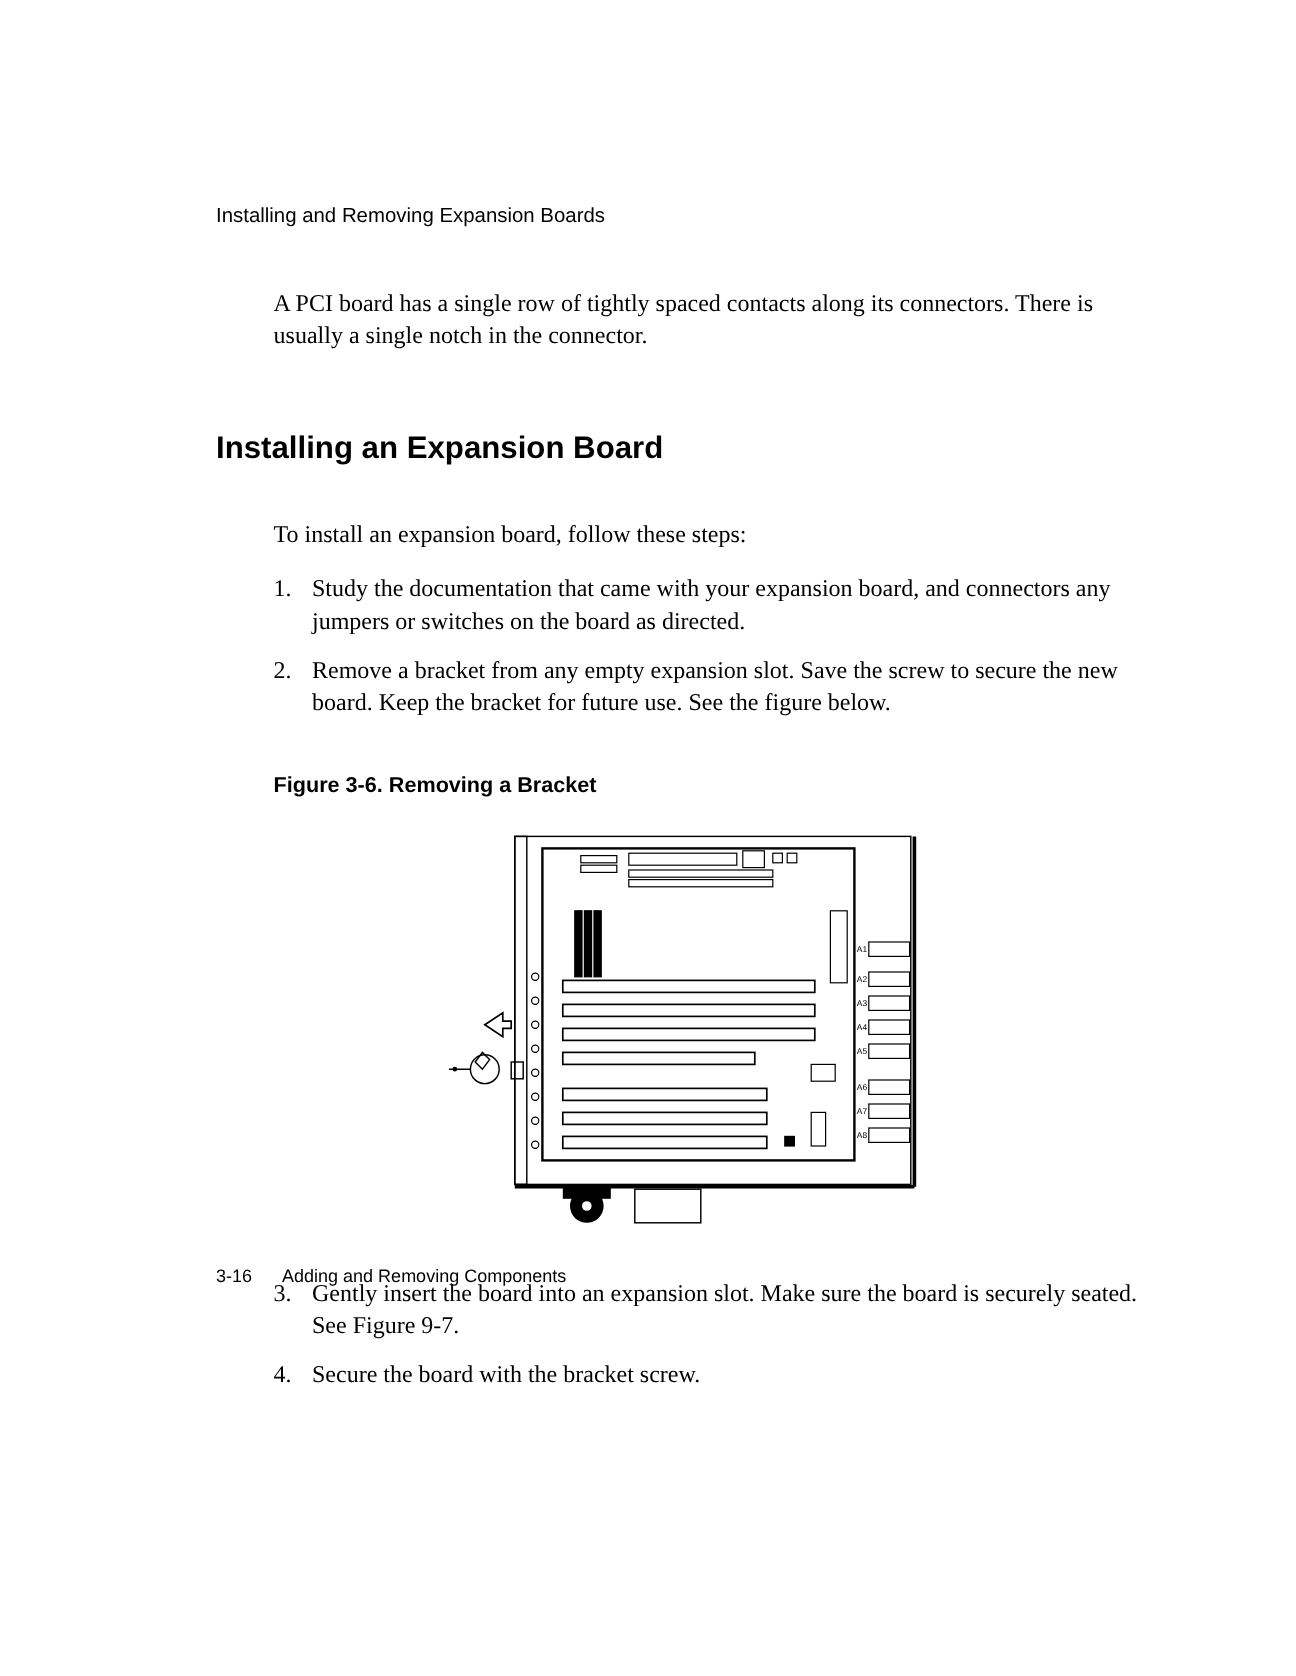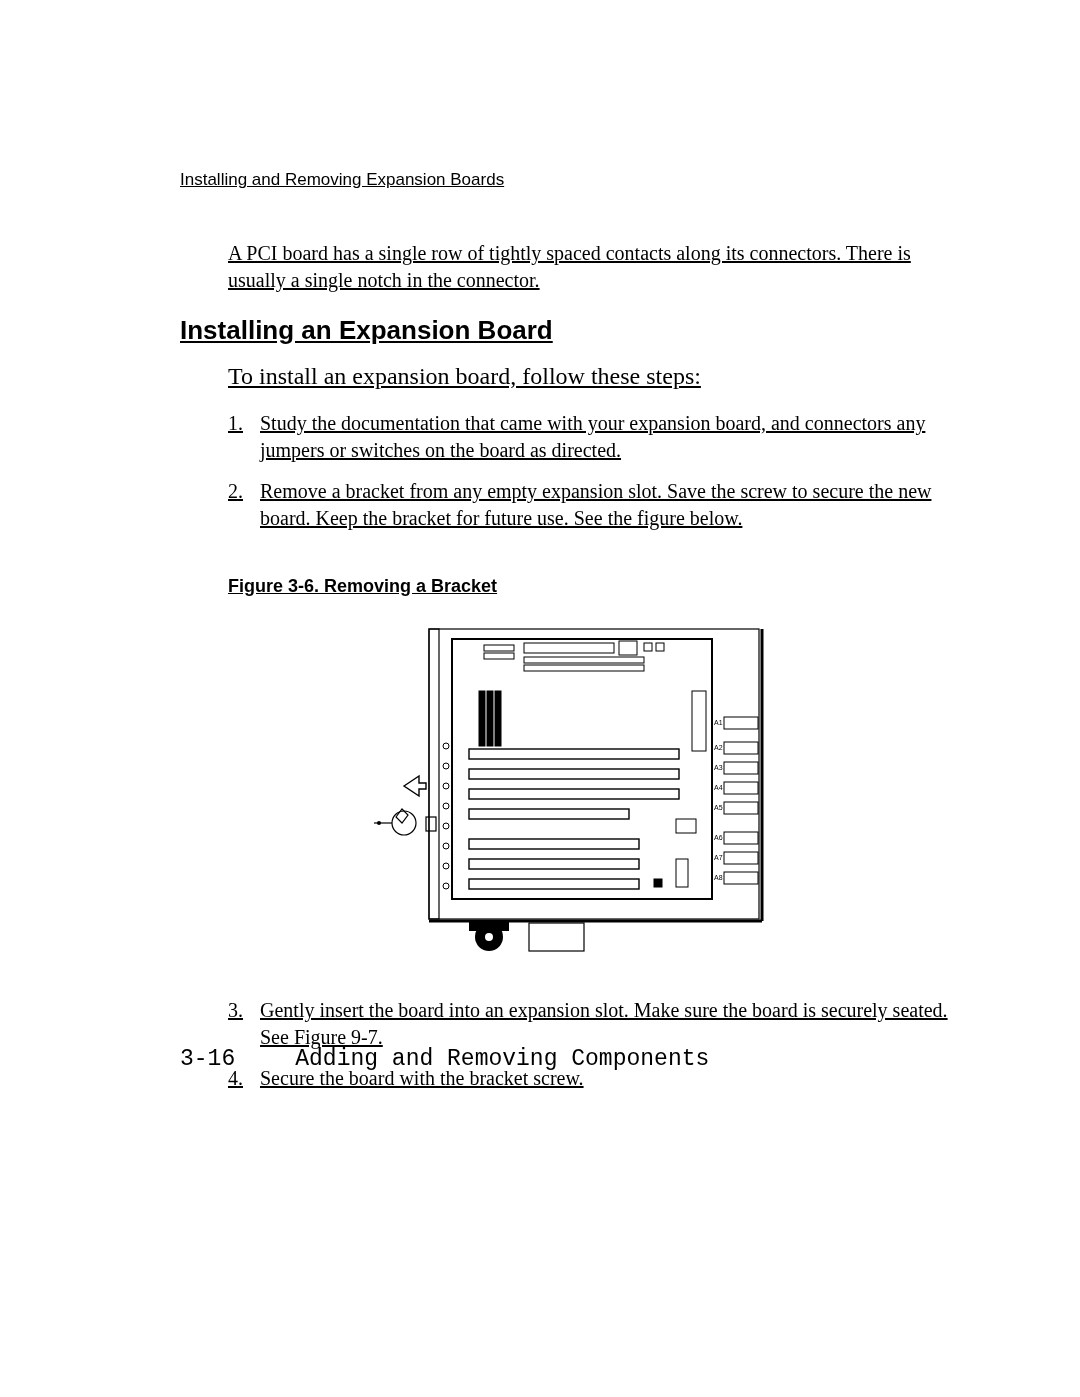--- a/index.html
+++ b/index.html
@@ -6,42 +6,41 @@
     body {
       width: 1080px;
       height: 1397px;
       background: #fff;
       font-family: Georgia, 'Times New Roman', serif;
       color: #000;
       position: relative;
     }
     .page {
       padding: 170px 112px 0 180px;
-      text-decoration: underline;
     }
     .running-head {
       font-family: Arial, Helvetica, sans-serif;
       font-size: 17px;
       color: #000;
       margin-bottom: 50px;
     }
     .intro {
       font-size: 20px;
       line-height: 1.35;
       padding-left: 48px;
-      margin-bottom: 21px;
+      margin-bottom: 64px;
     }
     h2.section {
       font-family: Arial, Helvetica, sans-serif;
       font-weight: 700;
       font-size: 26px;
-      margin-bottom: 17px;
+      margin-bottom: 46px;
     }
     .lede {
-      font-size: 24px;
+      font-size: 20px;
       padding-left: 48px;
       margin-bottom: 20px;
     }
     ol.steps {
       list-style: none;
       padding-left: 48px;
       margin-bottom: 28px;
     }
     ol.steps li {
       font-size: 20px;
@@ -68,24 +67,24 @@
       width: 100%;
       display: flex;
       justify-content: center;
       margin-bottom: 36px;
     }
     .footer {
       position: absolute;
       bottom: 325px;
       left: 180px;
       right: 180px;
-      font-family: Liberation Mono, monospace;
-      font-size: 23px;
+      font-family: Liberation Sans, sans-serif;
+      font-size: 15px;
       display: flex;
-      gap: 60px;
+      gap: 25px;
     }
   </style>
 </head>
 <body>
 
 <div class="page">
 
   <div class="running-head">Installing and Removing Expansion Boards</div>
 
   <p class="intro">A PCI board has a single row of tightly spaced contacts along its connectors. There is usually a single notch in the connector.</p>

